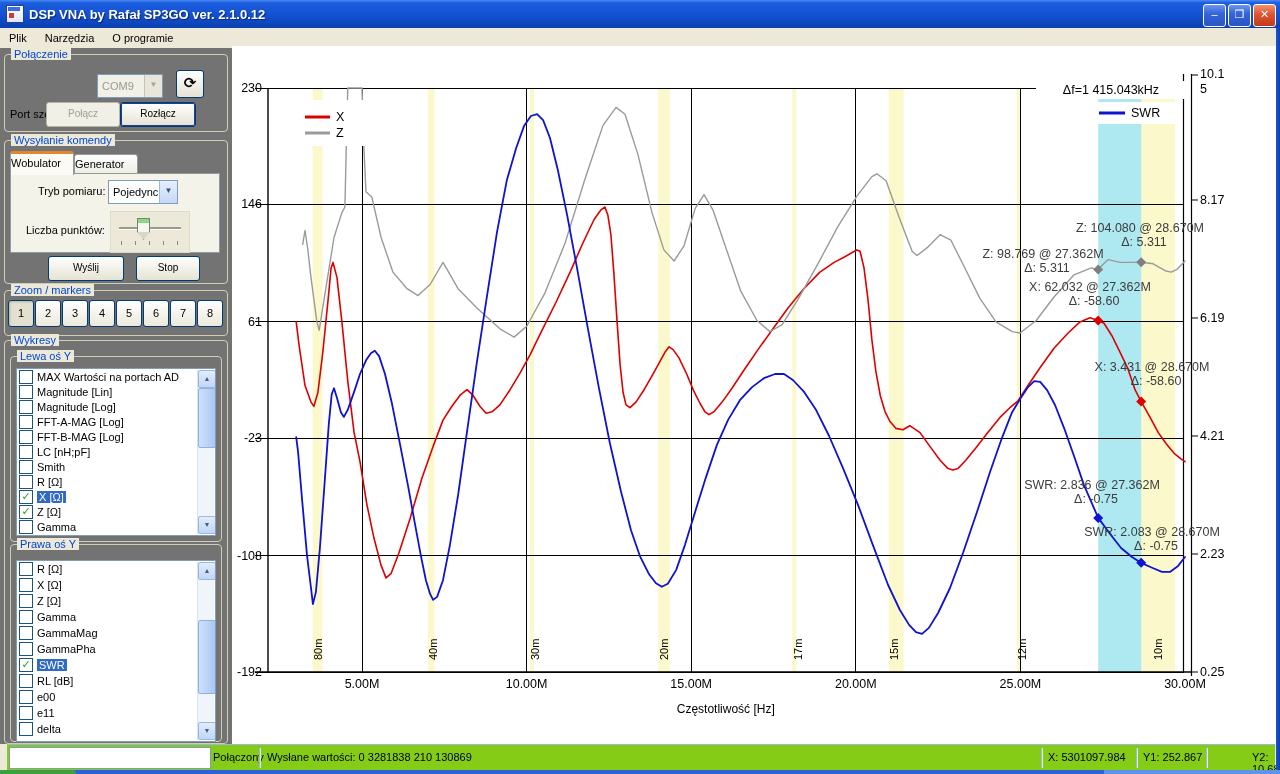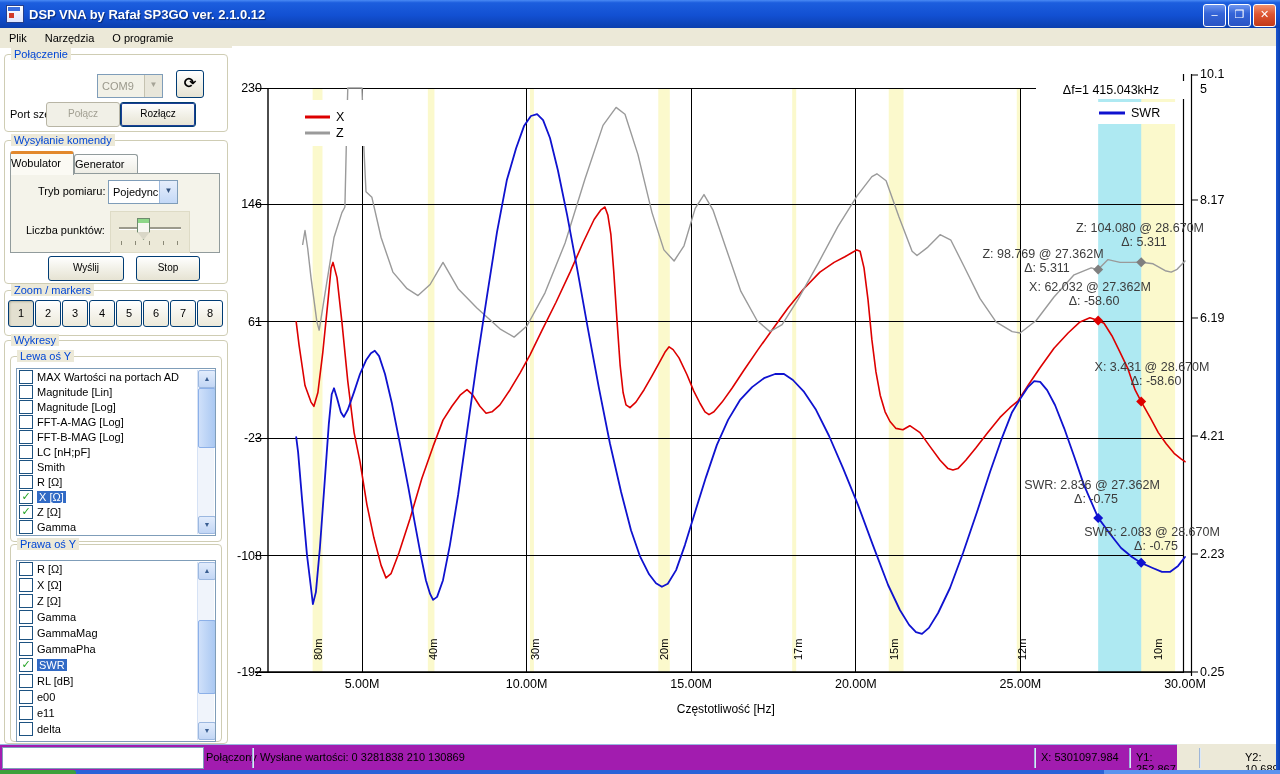--- a/index.html
+++ b/index.html
@@ -11,21 +11,21 @@
   #appicon:before{content:"";position:absolute;left:1px;top:1px;width:12px;height:4px;background:#3a6fe0;}
   #appicon:after{content:"";position:absolute;left:2px;top:7px;width:5px;height:5px;background:#d03a2a;}
   #title-text{color:#fff;font-weight:bold;font-size:13px;text-shadow:1px 1px 1px #0a2a70;}
   #winbtns{position:absolute;right:4px;top:4px;display:flex;gap:2px;}
   .winbtn{width:21px;height:21px;border-radius:3px;border:1px solid #fff;color:#fff;font-size:11px;line-height:19px;text-align:center;background:linear-gradient(180deg,#6f96ef 0%,#3565d8 40%,#2a54c4 100%);}
   .winbtn.close{background:linear-gradient(180deg,#f1926f 0%,#dd5532 45%,#c23a18 100%);}
   
   #menubar{left:0;top:28px;width:1280px;height:20px;background:#ece9d8;border-bottom:1px solid #e0ddc8;display:flex;align-items:center;}
   .menu-item{padding:2px 9px;color:#000;}
   
-  #sidepanel{left:0;top:48px;width:232px;height:696px;background:#ffffff;}
+  #sidepanel{left:0;top:48px;width:232px;height:696px;background:#737373;}
   .grp{position:absolute;border:1px solid #cfcdb4;border-radius:4px;}
   .grp-title{position:absolute;top:-7px;left:6px;background:#ece9d8;padding:0 3px;color:#0046d5;}
   .lbl{position:absolute;color:#000;}
   .btn{position:absolute;border:1px solid #003c74;border-radius:3px;background:linear-gradient(180deg,#ffffff 0%,#f3f2ea 45%,#e6e3d3 100%);text-align:center;color:#000;font-size:10px;}
   .btn.disabled{border-color:#b8b5a5;color:#a19f92;background:#f1f0e7;}
   .btn.focusdef{box-shadow:0 0 0 1px #1c3f94 inset;}
   .combo{position:absolute;background:#fff;border:1px solid #7f9db9;display:flex;align-items:center;}
   .combo .cval{flex:1;padding-left:4px;overflow:hidden;white-space:nowrap;}
   .combo .carrow{width:17px;align-self:stretch;background:linear-gradient(180deg,#e6eefb,#c4d9f7);border-left:1px solid #9db9dd;color:#33527e;font-size:8px;text-align:center;line-height:20px;}
   .combo.disabled{background:#f2f1e7;color:#9b998c;gap:10px;}
@@ -43,21 +43,21 @@
   .lrow{display:flex;align-items:center;height:15px;padding-left:2px;}
   .lrow .cb{width:12px;height:12px;border:1px solid #1d5281;background:#fff;margin-right:4px;font-size:11px;line-height:11px;text-align:center;color:#21a121;font-weight:bold;flex:0 0 12px;}
   .lrow .ltext{white-space:nowrap;text-align:right;}
   .lrow.sel .ltext{background:#316ac5;color:#fff;padding:0 2px;}
   .vscroll{position:absolute;right:1px;top:1px;width:16px;background:#f0f4fb;border-left:1px solid #d6e2f5;}
   .sarrow{position:absolute;left:0;width:16px;height:16px;background:linear-gradient(180deg,#e2ecfc,#c2d6f5);border:1px solid #9cb8e0;border-radius:2px;color:#3b5f92;font-size:7px;text-align:center;line-height:15px;}
   .sthumb{position:absolute;left:0;width:16px;background:linear-gradient(90deg,#cfe0fa,#aac8f2);border:1px solid #8cb0e8;border-radius:2px;}
   
   #chartwrap{left:232px;top:46px;width:1044px;height:698px;background:#fff;}
   
-  #statusbar{left:0;top:744px;width:1177px;height:26px;background:#a21caf;border-top:1px solid #98b7e0;}
+  #statusbar{left:7px;top:744px;width:1268px;height:26px;background:#84cc16;border-top:1px solid #98b7e0;}
   #status-input{position:absolute;left:2px;top:2px;width:194px;height:20px;border:1px solid #7f9db9;background:#fff;font-family:inherit;font-size:11px;padding:0 3px;}
   .stext{position:absolute;top:6px;color:#000;}
   .ssep{position:absolute;top:3px;width:1px;height:20px;background:#9eb6d8;box-shadow:1px 0 0 #dce9f8;}
   #taskbar{left:0;top:770px;width:1280px;height:4px;background:#2a62d8;}
   #taskbar-start{position:absolute;left:0;top:0;width:76px;height:4px;background:#3da03c;border-radius:0 3px 0 0;}
   #taskbar-seg{position:absolute;left:1104px;top:0;width:176px;height:4px;background:#5b93ee;}
   #rborder{left:1276px;top:28px;width:4px;height:742px;background:linear-gradient(90deg,#1c56d2,#0b3fae);}
   text{font-family:"Liberation Sans","DejaVu Sans",sans-serif;}
 </style>
 </head>

